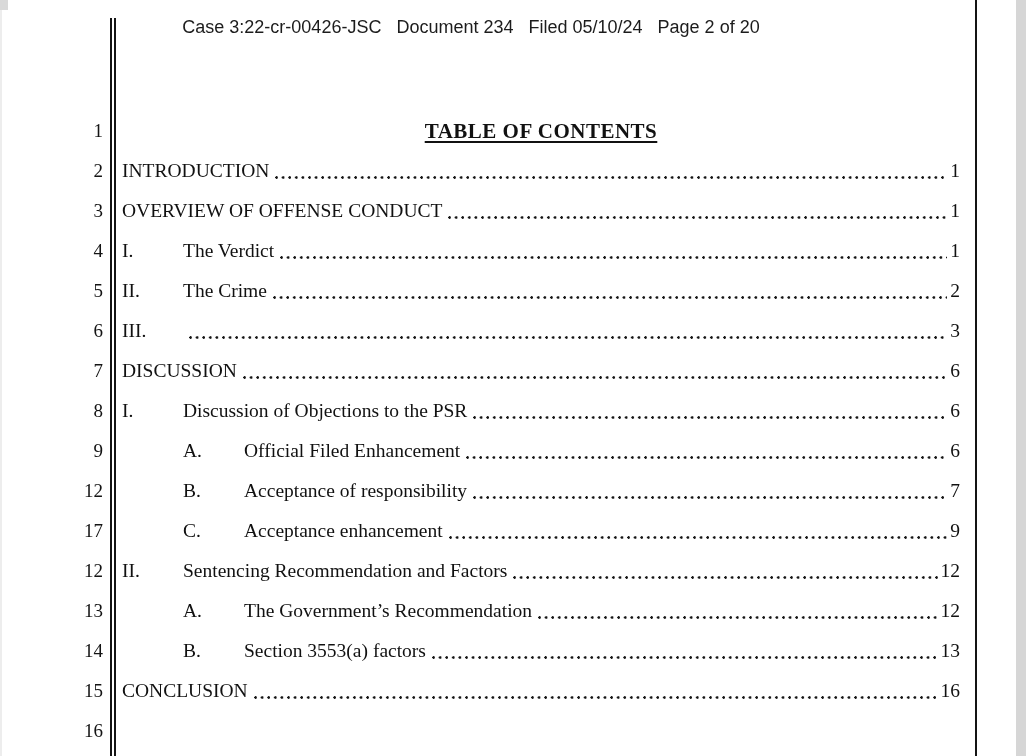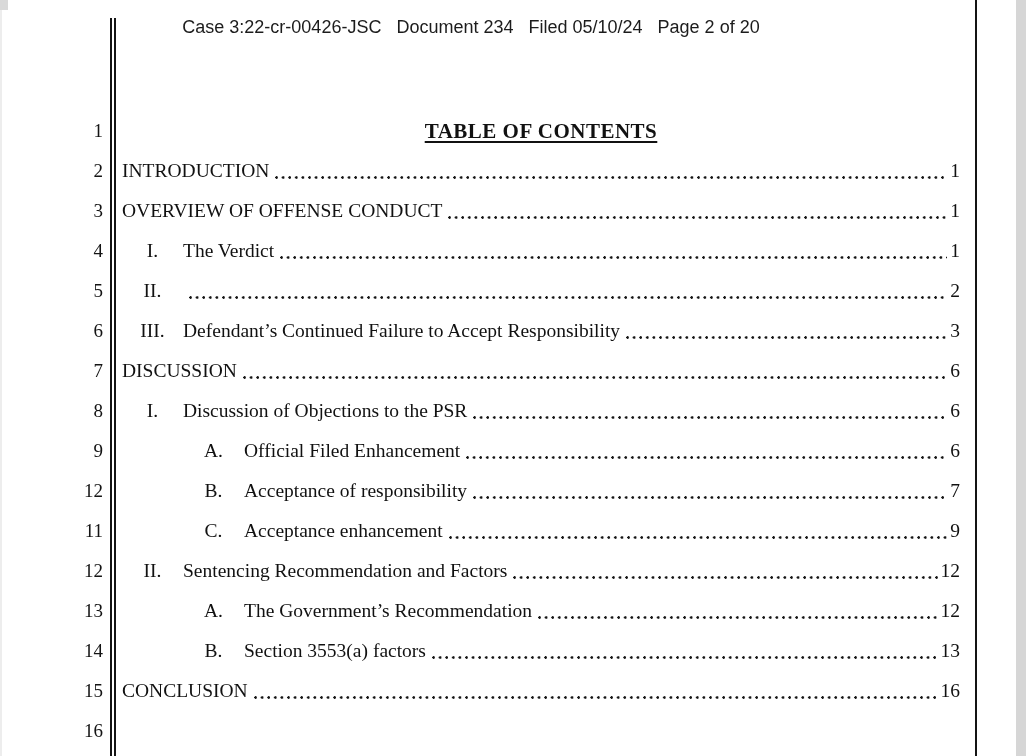--- a/index.html
+++ b/index.html
@@ -29,21 +29,21 @@
     font-family: "Liberation Sans", sans-serif;
     font-size: 18px; color: #1c1c1c; white-space: nowrap;
   }
 
   
   .linenums { position: absolute; top: 111px; left: 0; width: 103px; }
   .linenum  { height: 40px; line-height: 40px; text-align: right; font-size: 19px; color: #141414; }
 
   
   .rows { position: absolute; top: 111px; left: 122px; width: 838px; }
-  .row  { height: 40px; line-height: 40px; font-size: 19.5px; display: flex; align-items: baseline; white-space: nowrap; text-align: center; }
+  .row  { height: 40px; line-height: 40px; font-size: 19.5px; display: flex; align-items: baseline; white-space: nowrap; }
   .row.title { display: block; text-align: center; }
   .doc-title {
     font-weight: bold; font-size: 21px; letter-spacing: 0.5px;
     text-decoration: underline; text-decoration-thickness: 2px; text-underline-offset: 3px;
   }
   .indent { flex: 0 0 61px; }
   .lbl    { flex: 0 0 61px; }
   .etext  { flex: 0 0 auto; }
   .dots {
     flex: 1 1 auto; align-self: flex-end;
@@ -73,21 +73,21 @@
     <div class="linenum">1</div>
     <div class="linenum">2</div>
     <div class="linenum">3</div>
     <div class="linenum">4</div>
     <div class="linenum">5</div>
     <div class="linenum">6</div>
     <div class="linenum">7</div>
     <div class="linenum">8</div>
     <div class="linenum">9</div>
     <div class="linenum">12</div>
-    <div class="linenum">11</div>
+    <div class="linenum">17</div>
     <div class="linenum">12</div>
     <div class="linenum">13</div>
     <div class="linenum">14</div>
     <div class="linenum">15</div>
     <div class="linenum">16</div>
   </div>
 
 <div class="rows">
     <div class="row title"><span class="doc-title">TABLE OF CONTENTS</span></div>
     <div class="row">
@@ -101,26 +101,26 @@
       <span class="pg">1</span>
     </div>
     <div class="row">
       <span class="lbl">I.</span>
       <span class="etext">The Verdict</span>
       <span class="dots"></span>
       <span class="pg">1</span>
     </div>
     <div class="row">
       <span class="lbl">II.</span>
+      <span class="etext">The Crime</span>
       <span class="dots"></span>
       <span class="pg">2</span>
     </div>
     <div class="row">
       <span class="lbl">III.</span>
-      <span class="etext">Defendant’s Continued Failure to Accept Responsibility</span>
       <span class="dots"></span>
       <span class="pg">3</span>
     </div>
     <div class="row">
       <span class="etext">DISCUSSION</span>
       <span class="dots"></span>
       <span class="pg">6</span>
     </div>
     <div class="row">
       <span class="lbl">I.</span>

